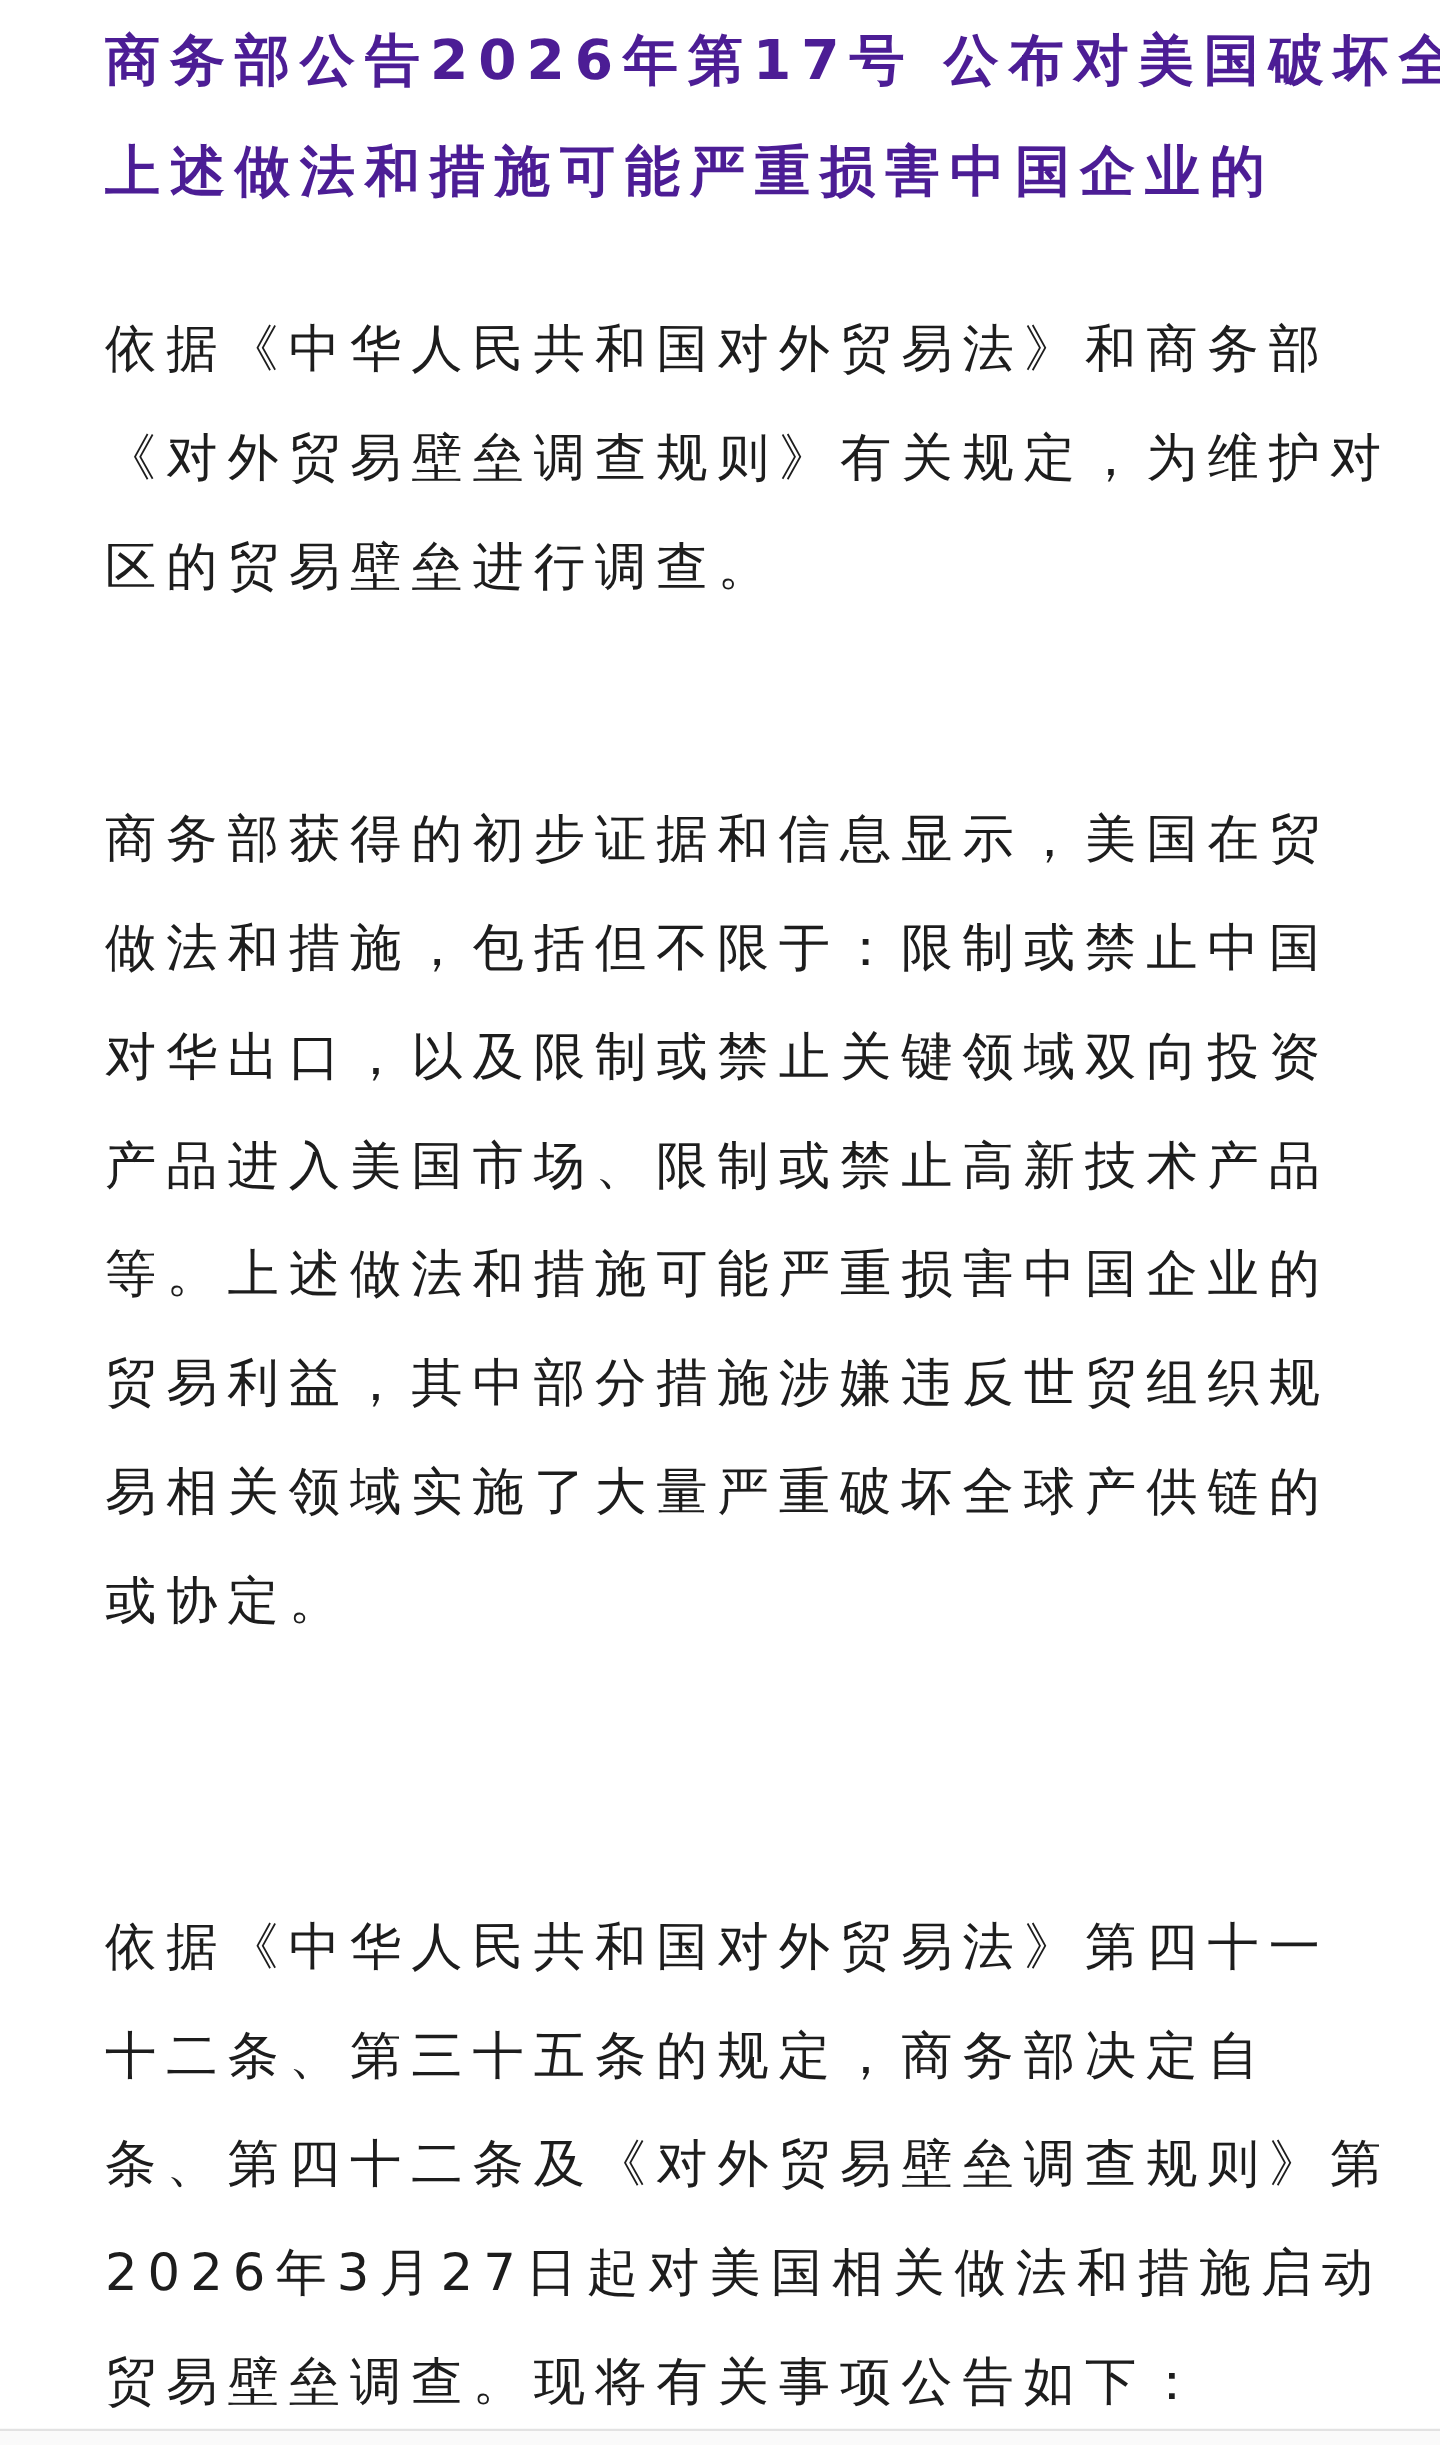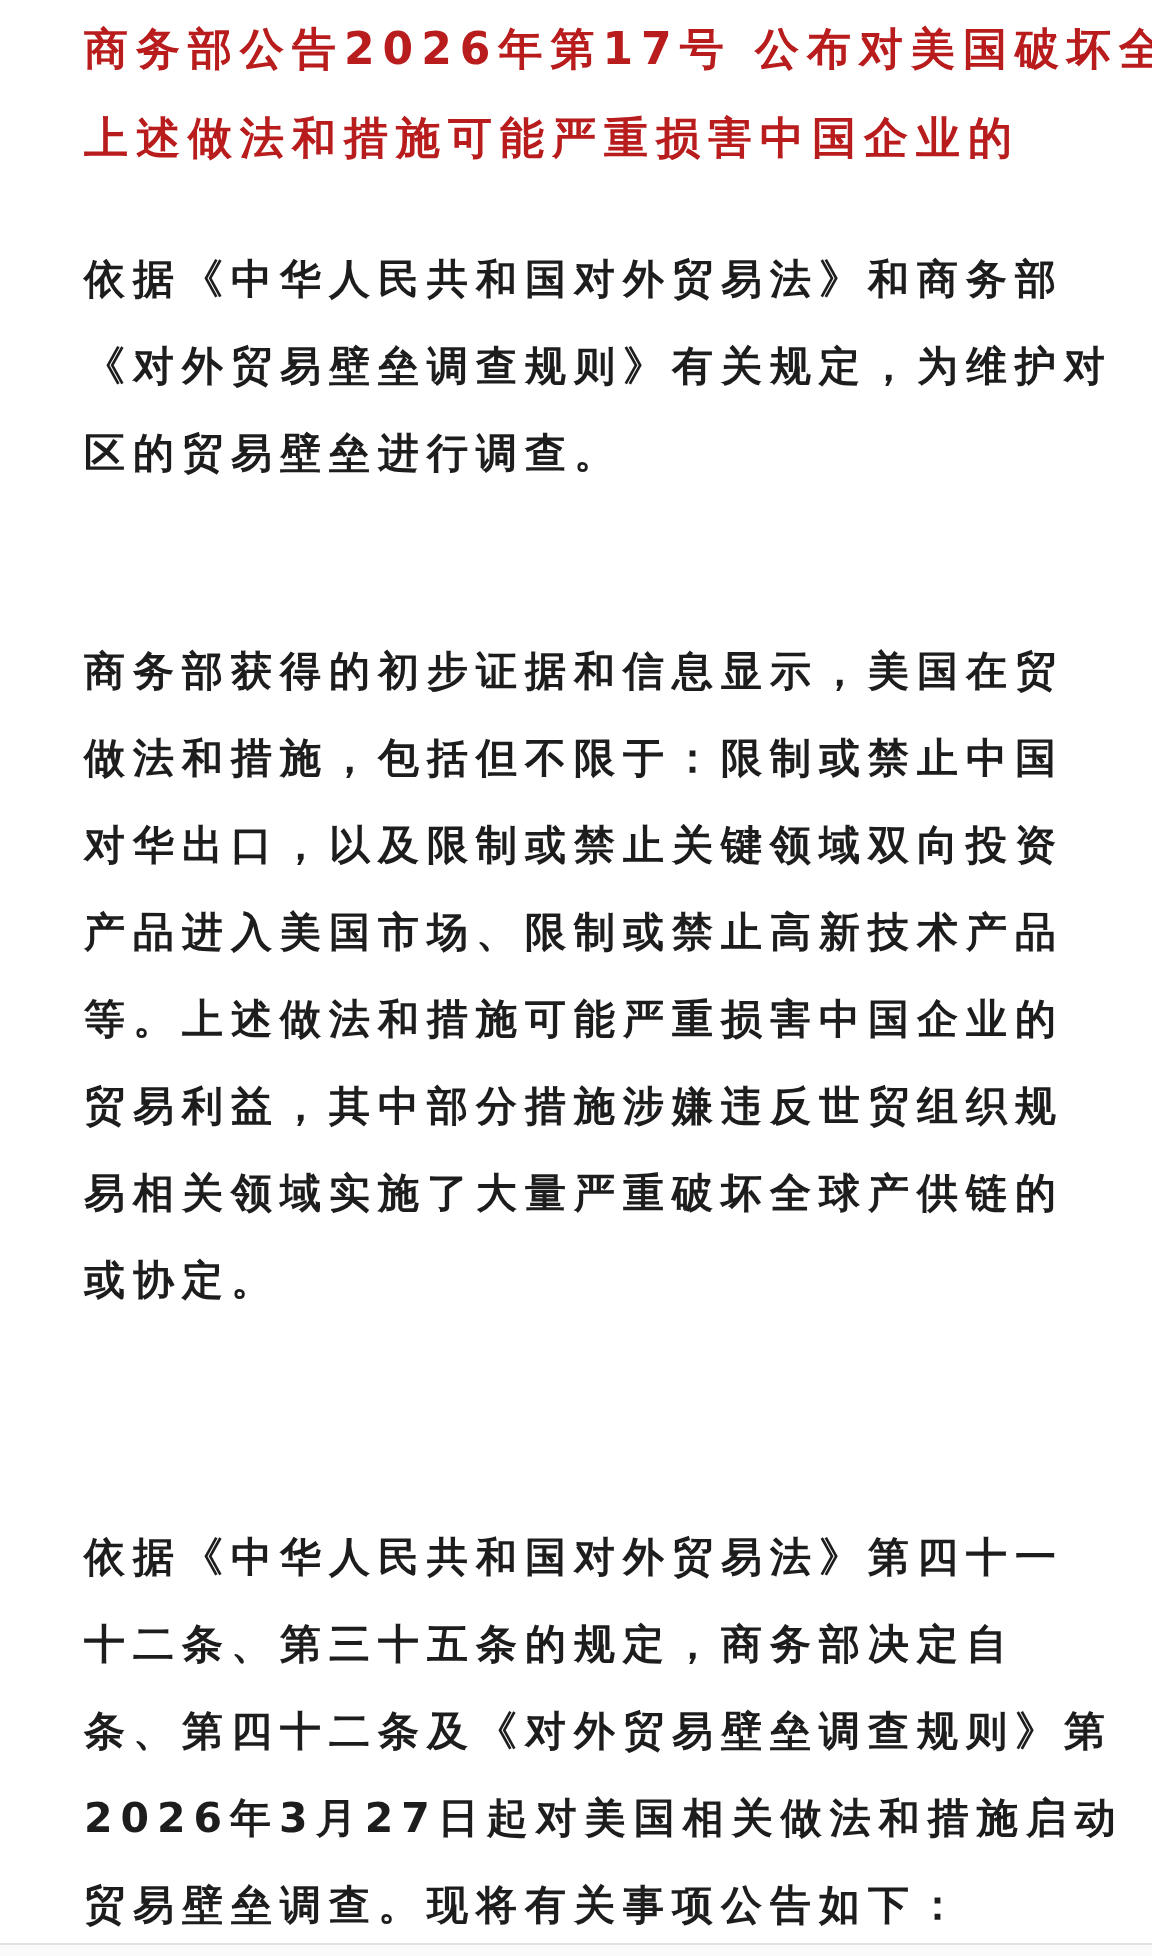--- a/index.html
+++ b/index.html
@@ -21,31 +21,31 @@
     top: 0;
     width: 1000px;
   }
   .title {
     margin: 0;
     padding-top: 4px;
     font-size: 44px;
     font-weight: bold;
     letter-spacing: 8px;
     line-height: 89px;
-    color: #b91c1c;
+    color: #4c1d95;
   }
   .title .line,
   .para .line {
     display: block;
     white-space: nowrap;
   }
   .para {
     margin: 0;
     font-size: 41px;
-    font-weight: bold;
+    font-weight: normal;
     letter-spacing: 8px;
     line-height: 87px;
     color: #1d1d1d;
   }
   .para-1 { position: absolute; top: 236px; left: 0; }
   .para-2 { position: absolute; top: 628px; left: 0; }
   .para-3 { position: absolute; top: 1514px; left: 0; }
 
   .divider {
     position: absolute;

